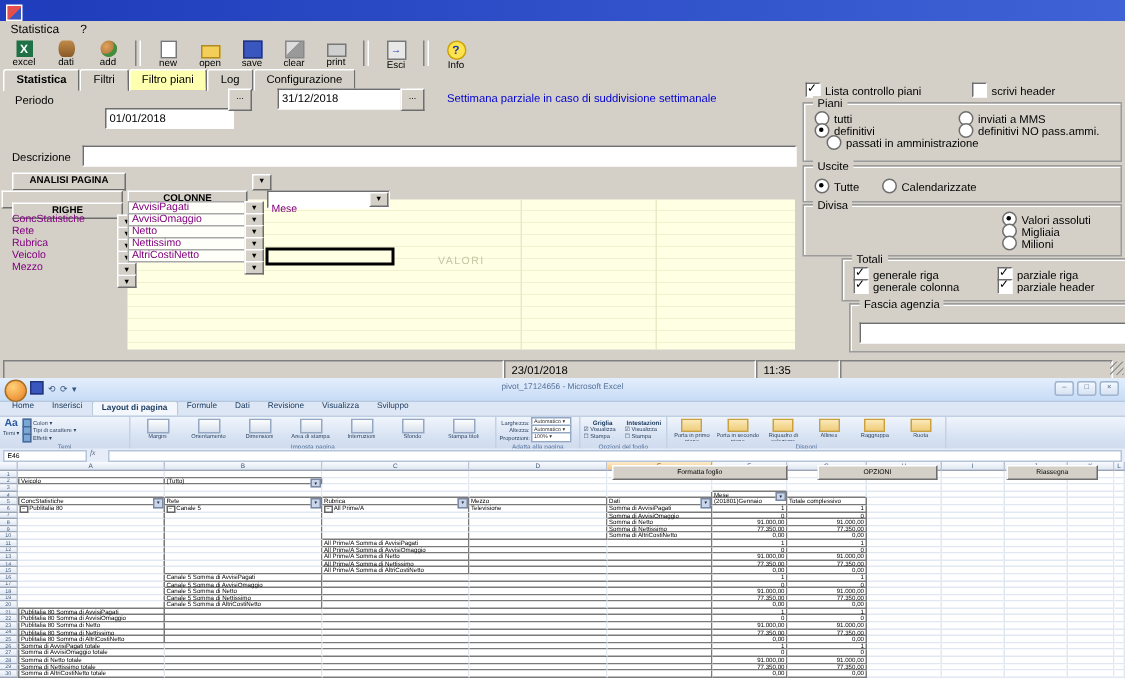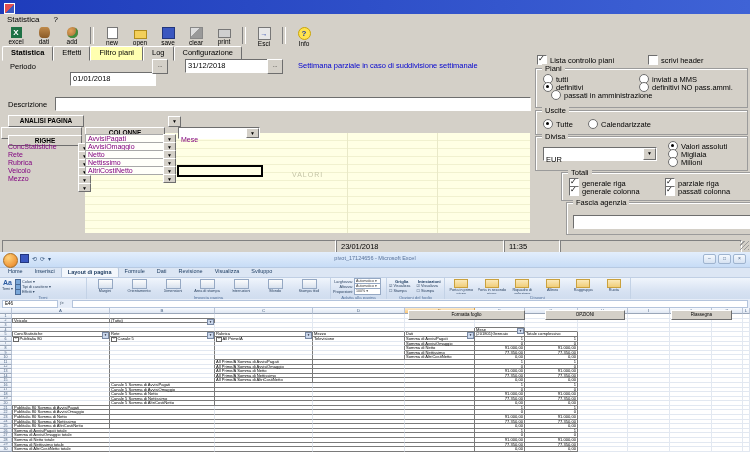--- a/index.html
+++ b/index.html
@@ -144,21 +144,21 @@
           <div class="tlab">Esci</div>
         </div>
         <div class="tsep"></div>
         <div class="tbtn">
           <div class="tico i-info">?</div>
           <div class="tlab">Info</div>
         </div>
       </div>
     <div class="abs tabs" id="apptabs">
         <div class="tab active">Statistica</div>
-        <div class="tab">Effetti</div>
+        <div class="tab">Filtri</div>
         <div class="tab hl">Filtro piani</div>
         <div class="tab">Log</div>
         <div class="tab">Configurazione</div>
       </div>
 
     <span class="abs lab" style="left:10px;top:62px">Periodo</span>
     <div class="abs bin inp" style="left:70px;top:72px;width:80px;height:11px">01/01/2018</div>
     <div class="abs bout" style="left:152px;top:59px;width:14px;height:13px;font-size:6px;text-align:center;line-height:10px">...</div>
     <div class="abs bin inp" style="left:185px;top:59px;width:80px;height:11px">31/12/2018</div>
     <div class="abs bout" style="left:267px;top:59px;width:14px;height:13px;font-size:6px;text-align:center;line-height:10px">...</div>
@@ -227,24 +227,20 @@
           <div class="rd on"></div>
           <span>Tutte</span>
         </div>
         <div class="optrow" style="left: 52px; top: 8px;">
           <div class="rd"></div>
           <span>Calendarizzate</span>
         </div>
       </div>
     <div class="abs gb" id="gb-divisa" style="left:535px;top:136px;width:211px;height:33px">
       <span class="gleg">Divisa</span>
-      <div class="bin" style="position:absolute;left:7px;top:10px;width:112px;height:12px">
-        <span style="font-size:7.5px;line-height:11px;padding-left:2px">EUR</span>
-        <div class="bout dd" style="position:absolute;right:0;top:0;height:10px">▼</div>
-      </div>
     <div class="optrow" style="left: 132px; top: 4px;">
           <div class="rd on"></div>
           <span>Valori assoluti</span>
         </div>
         <div class="optrow" style="left: 132px; top: 12px;">
           <div class="rd"></div>
           <span>Migliaia</span>
         </div>
         <div class="optrow" style="left: 132px; top: 20px;">
           <div class="rd"></div>
@@ -260,21 +256,21 @@
         <div class="optrow" style="left: 7px; top: 13px;">
           <div class="cb on"></div>
           <span>generale colonna</span>
         </div>
         <div class="optrow" style="left: 103px; top: 5px;">
           <div class="cb on"></div>
           <span>parziale riga</span>
         </div>
         <div class="optrow" style="left: 103px; top: 13px;">
           <div class="cb on"></div>
-          <span>passati colonna</span>
+          <span>parziale header</span>
         </div>
       </div>
     <div class="abs gb" id="gb-fascia" style="left:566px;top:202px;width:211px;height:31px">
       <span class="gleg">Fascia agenzia</span>
       <div class="bin" style="position:absolute;left:6px;top:12px;width:196px;height:12px">
         <span style="font-size:7.5px"></span>
         <div class="bout dd" style="position:absolute;right:0;top:0;height:10px">▼</div>
       </div>
     </div>
 

